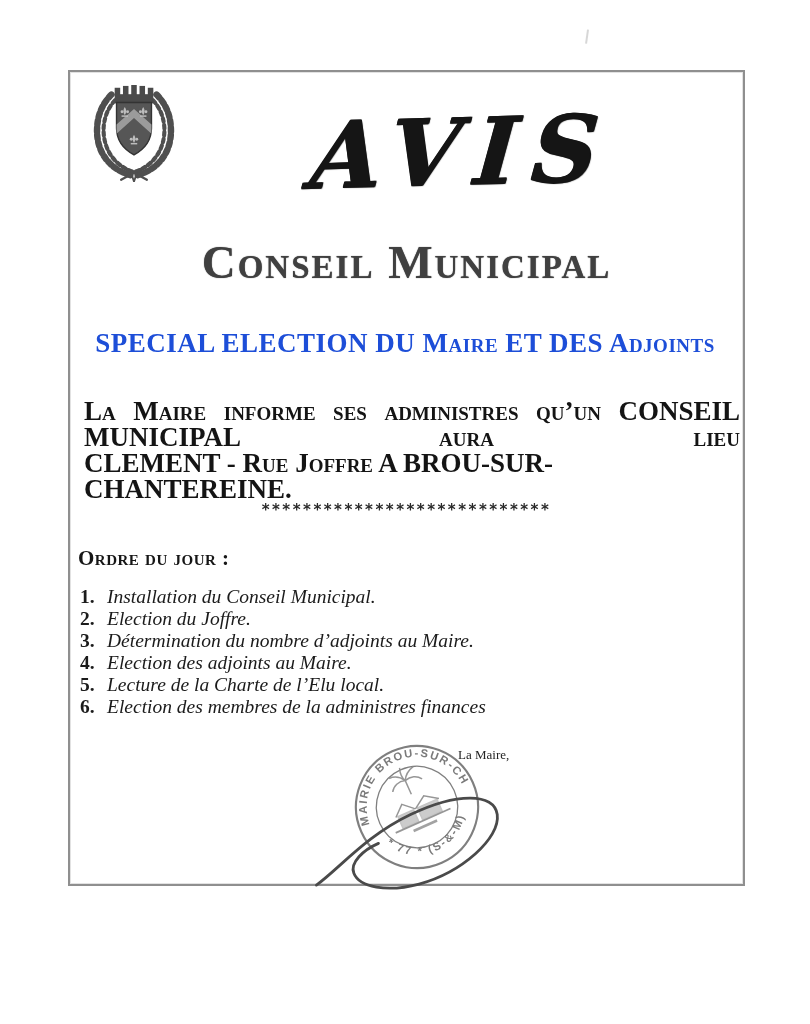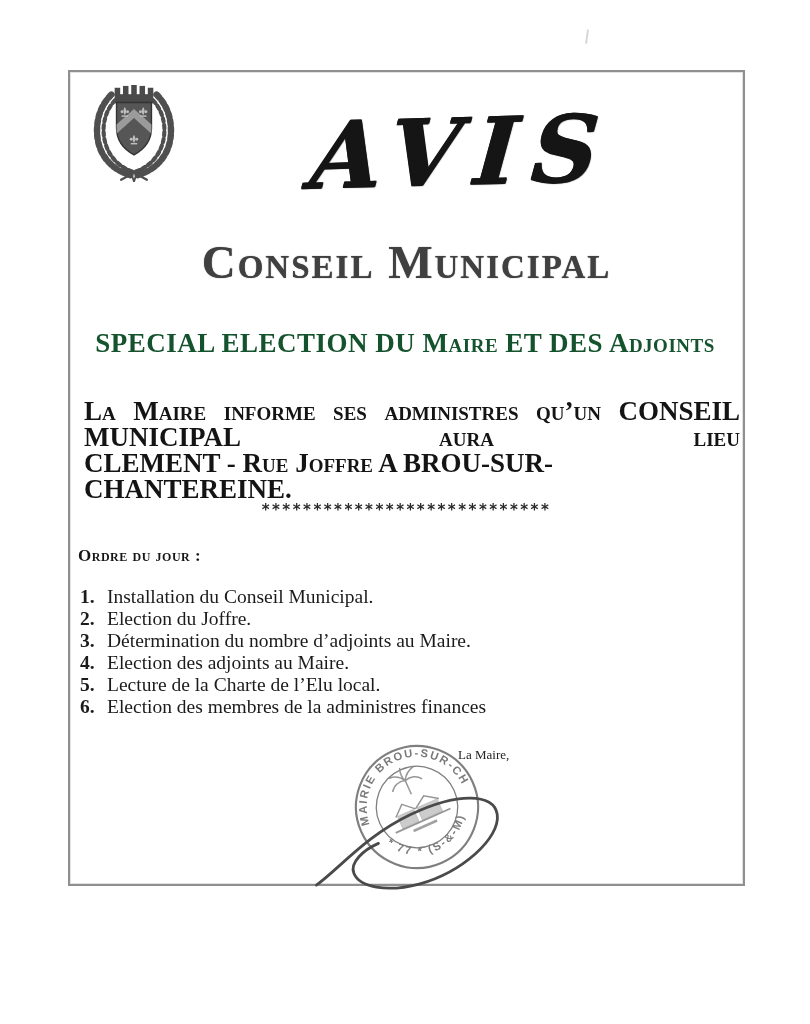--- a/index.html
+++ b/index.html
@@ -57,21 +57,21 @@
     text-shadow: 0 0 1px #555;
   }
   .sub-heading {
     position: absolute;
     left: 0; right: 3px; top: 256px;
     text-align: center;
     font-variant: small-caps;
     font-weight: bold;
     font-size: 27px;
     letter-spacing: .5px;
-    color: #14532d;
+    color: #1d4ed8;
   }
   .notice-body {
     position: absolute;
     left: 14px; top: 326px;
     width: 656px;
     font-variant: small-caps;
     font-weight: bold;
     font-size: 27px;
     line-height: 26px;
     color: #141414;
@@ -86,32 +86,32 @@
     font-weight: bold;
     font-size: 15px;
     letter-spacing: 2.5px;
     color: #2a2a2a;
   }
   .agenda-label {
     position: absolute;
     left: 8px; top: 474px;
     font-variant: small-caps;
     font-weight: bold;
-    font-size: 17px;
+    font-size: 21px;
     letter-spacing: .5px;
     color: #161616;
   }
   .agenda-list {
     position: absolute;
     left: 10px; top: 514px;
     width: 620px;
   }
   .agenda-item { display: flex; line-height: 22px; margin-bottom: 0; font-size: 19.5px; }
   .agenda-item .num { width: 27px; font-weight: bold; flex: none; }
-  .agenda-item .txt { flex: 1; }
+  .agenda-item .txt { flex: 1; font-style: italic; }
   .signature-block {
     position: absolute;
     left: 370px; top: 670px;
     font-size: 13px;
     line-height: 25px;
     color: #242424;
   }
   .signature-block .sig-title { padding-left: 18px; }
   .stamp-wrap {
     position: absolute;

